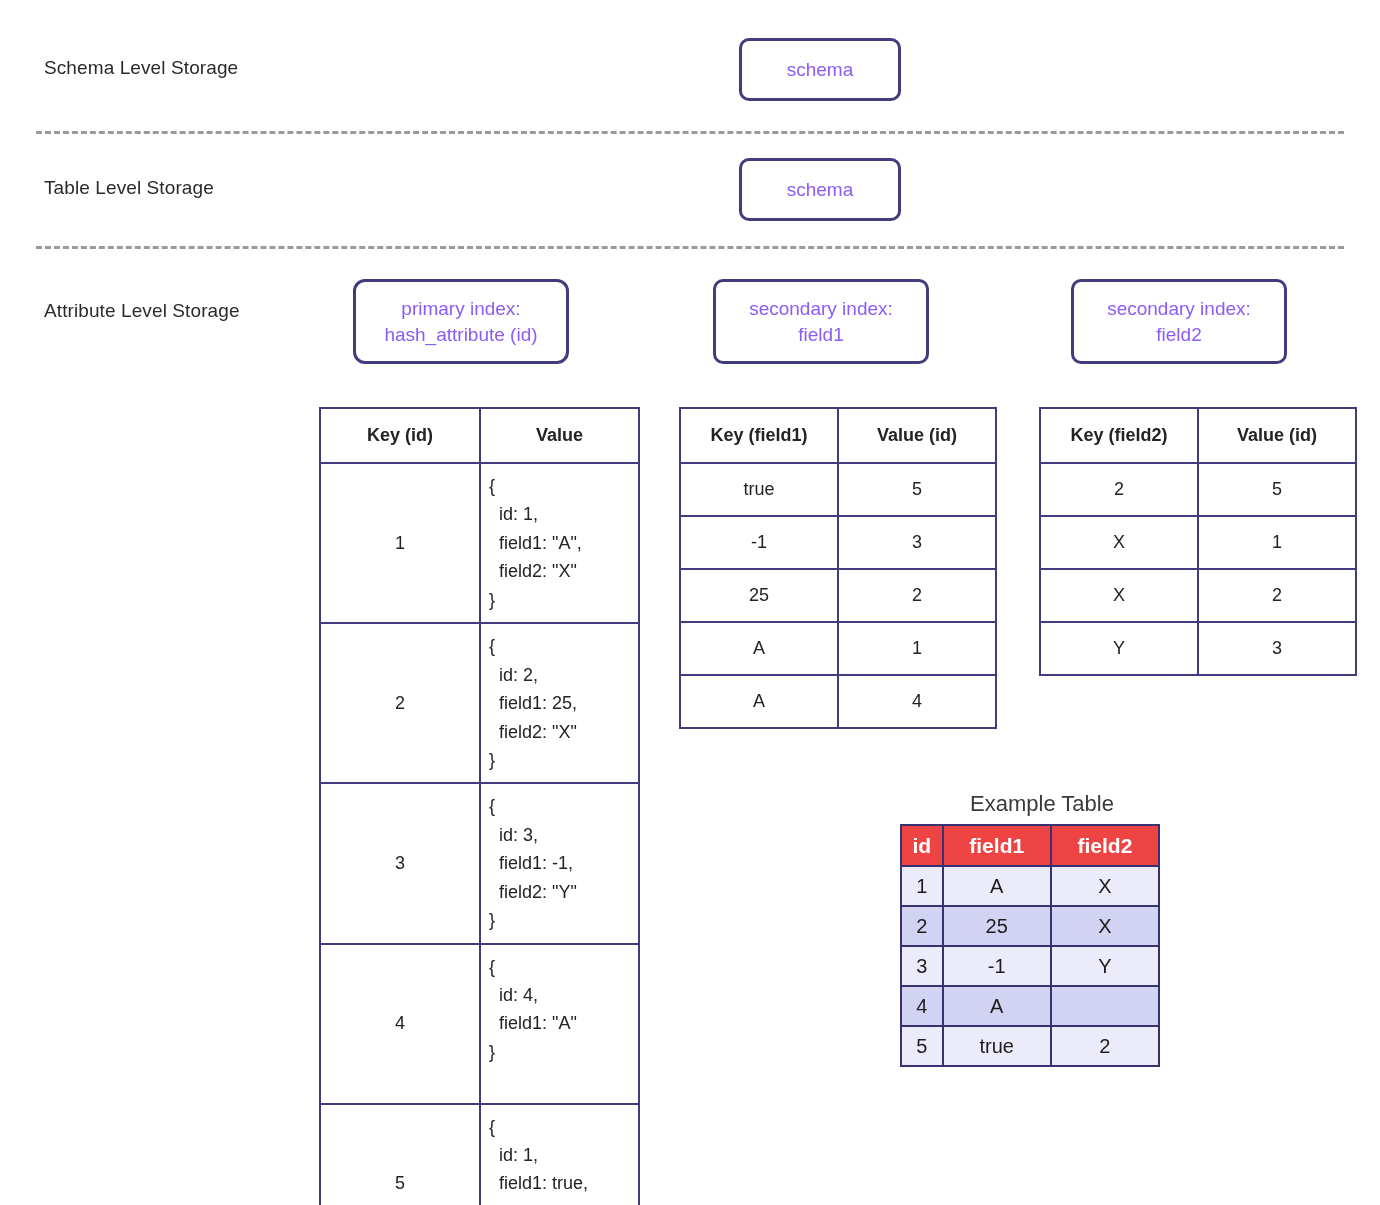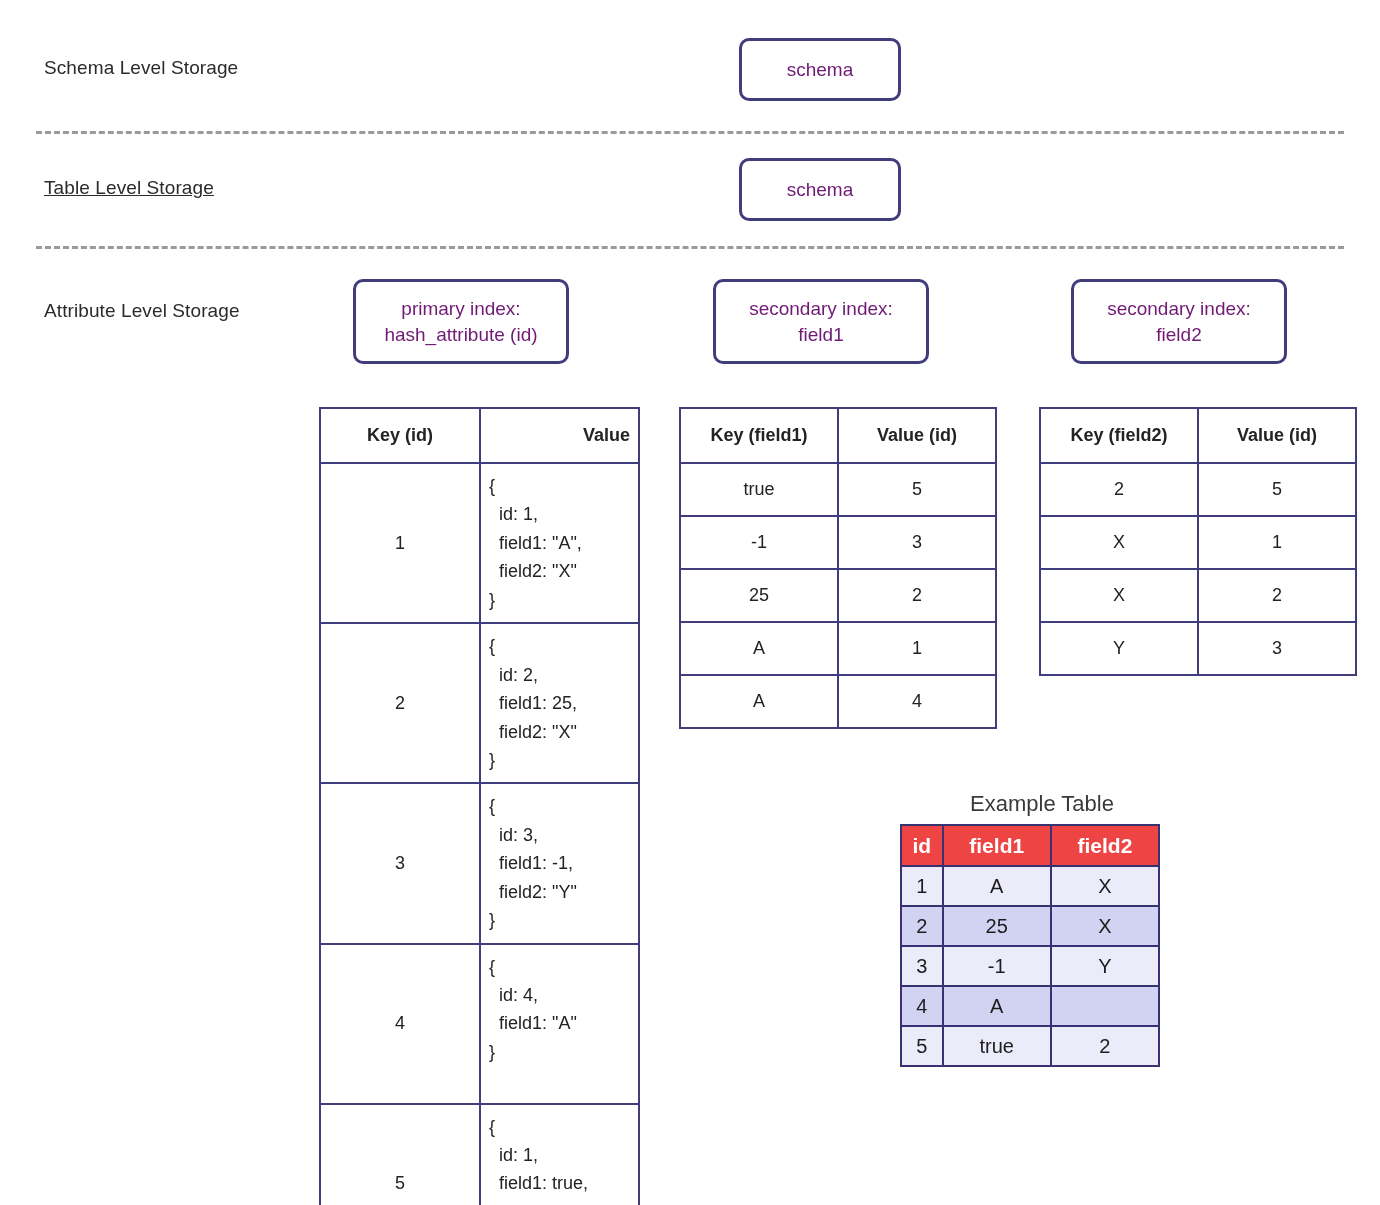--- a/index.html
+++ b/index.html
@@ -19,21 +19,21 @@
   
   .row-label {
     position: absolute;
     left: 44px;
     font-size: 19px;
     color: #2b2b2b;
     white-space: nowrap;
     letter-spacing: 0.1px;
   }
   #label-schema  { top: 57px; }
-  #label-table   { top: 177px; text-decoration: underline; }
+  #label-table   { top: 177px; }
   #label-attr    { top: 300px; }
 
   
   .divider {
     position: absolute;
     left: 36px;
     width: 1308px;
     height: 0;
     border-top: 3px dashed #9a9a9a;
   }
@@ -45,26 +45,26 @@
     position: absolute;
     box-sizing: border-box;
     border: 3px solid #413C7C;
     border-radius: 10px;
     background: #ffffff;
     display: flex;
     align-items: center;
     justify-content: center;
     text-align: center;
     font-size: 19px;
-    color: #701a75;
+    color: #8b5cf6;
     line-height: 1.32;
   }
   #node-schema { left: 739px; top: 38px;  width: 162px; height: 63px; }
   #node-table  { left: 739px; top: 158px; width: 162px; height: 63px; }
-  #node-primary   { left: 353px;  top: 279px; width: 216px; height: 85px; }
+  #node-primary   { left: 353px;  top: 279px; width: 216px; height: 85px; border-radius: 12px; }
   #node-secondary1{ left: 713px;  top: 279px; width: 216px; height: 85px; }
   #node-secondary2{ left: 1071px; top: 279px; width: 216px; height: 85px; }
 
   
   .idx-table {
     position: absolute;
     border-collapse: collapse;
     background: #ffffff;
     font-size: 18px;
     color: #232323;
@@ -78,21 +78,21 @@
   }
   .idx-table th {
     font-weight: bold;
     height: 37px;
     font-size: 18px;
   }
 
   
   #table-primary { left: 319px; top: 407px; }
   #table-primary th.col-key   { width: 142px; }
-  #table-primary th.col-value { width: 141px; text-align: right; }
+  #table-primary th.col-value { width: 141px; }
   #table-primary td.cell-key {
     height: 142px;
     font-size: 18px;
   }
   #table-primary td.cell-value {
     text-align: left;
     padding: 8px 0 8px 8px;
     font-size: 18px;
     line-height: 1.58;
     white-space: pre;

